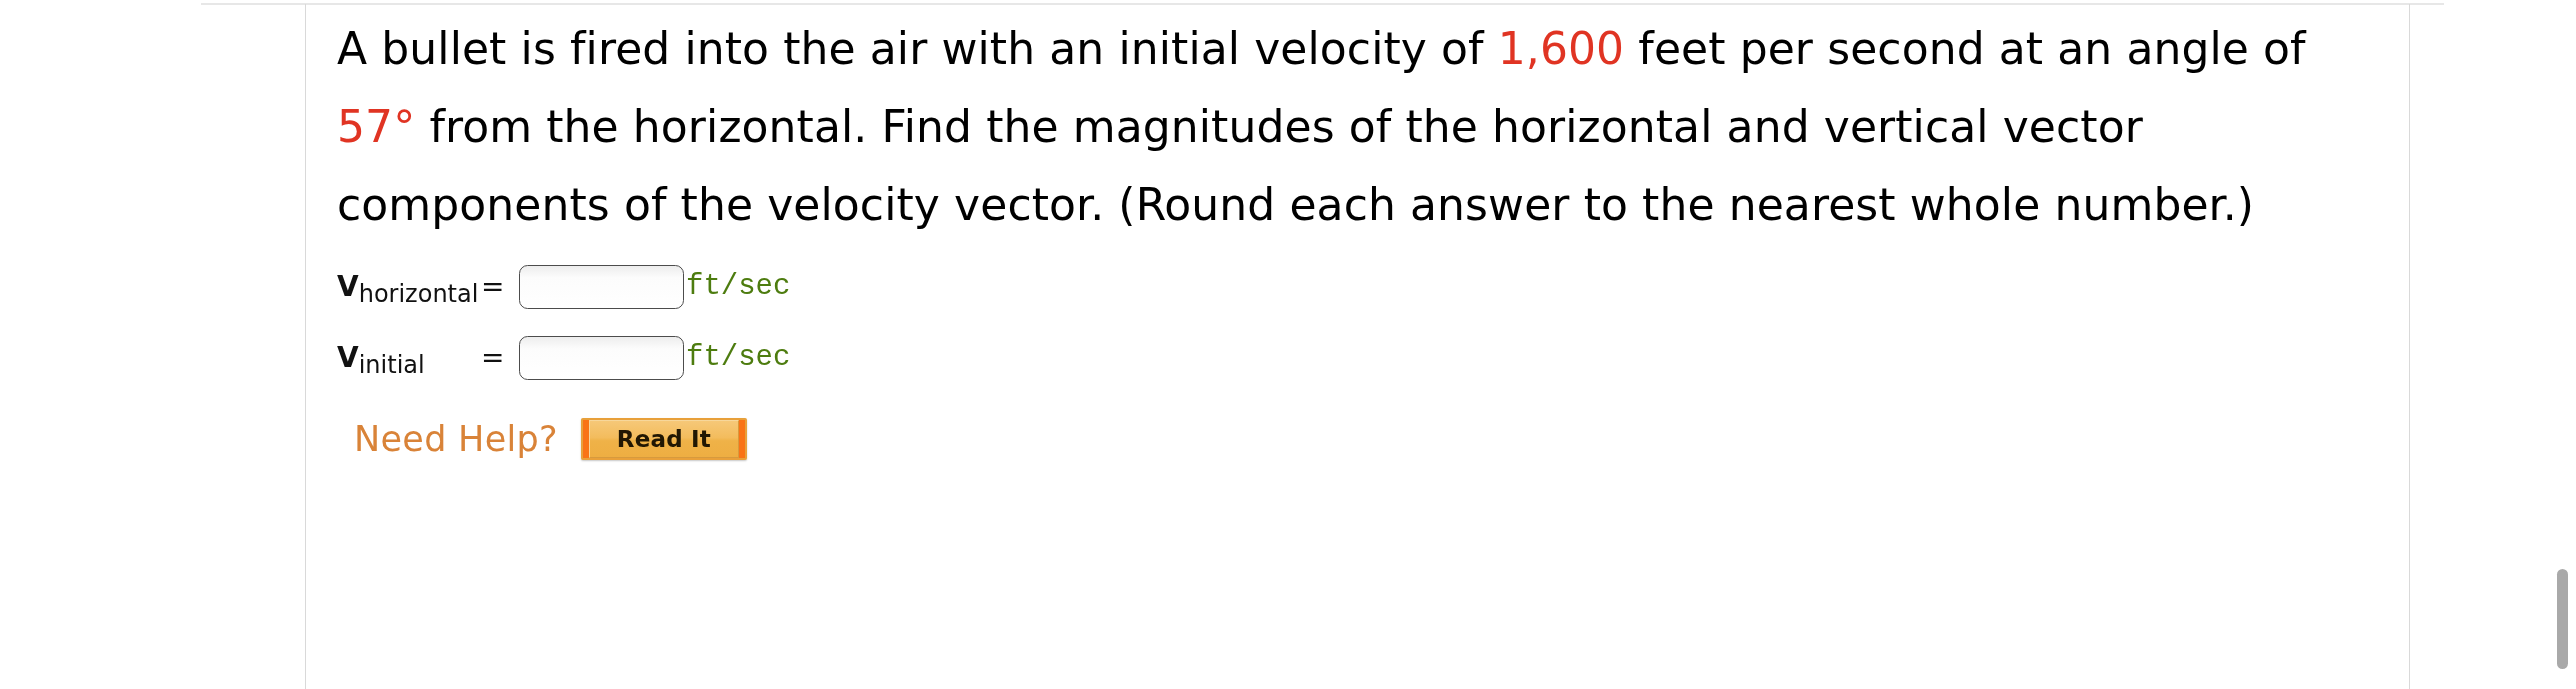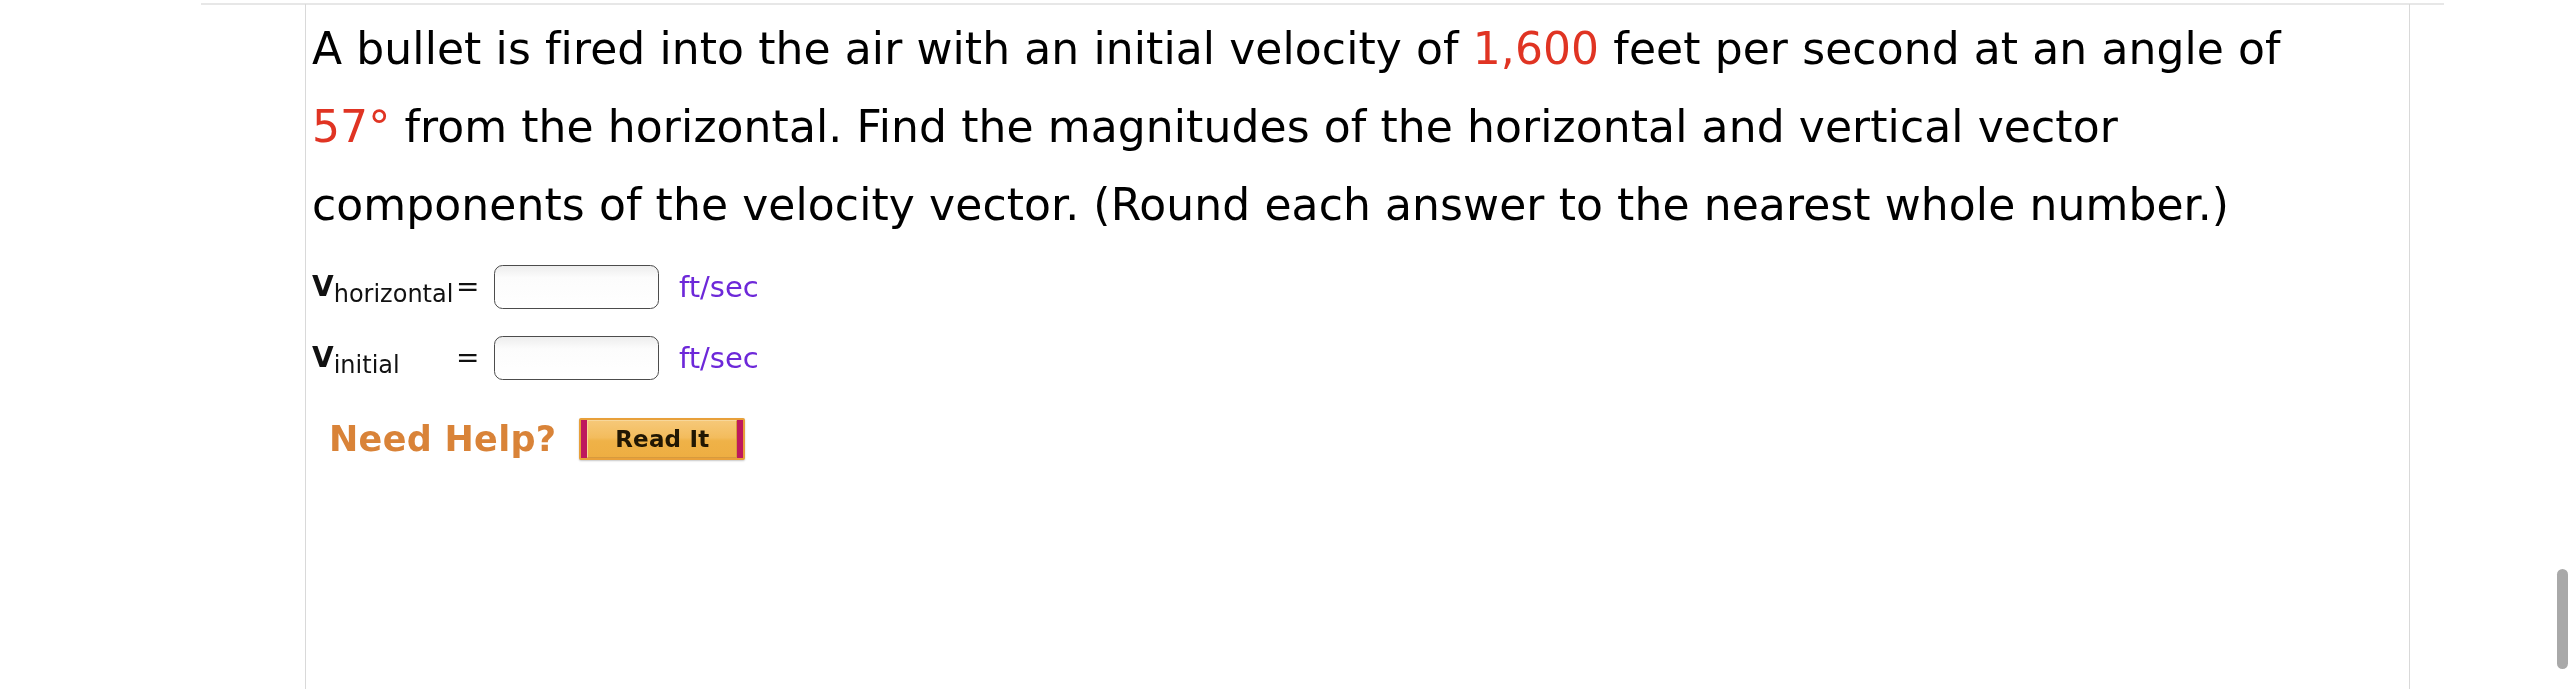--- a/index.html
+++ b/index.html
@@ -46,21 +46,21 @@
     left: 2409px;
     top: 3.8px;
     width: 1px;
     height: 685px;
     background: #d9d9d9;
   }
 
   
   .question-pane {
     position: absolute;
-    left: 312px;
+    left: 337px;
     top: 0px;
     width: 2070px;
   }
 
   .stem {
     font-size: 44px;
     line-height: 78px;
     color: #000000;
     letter-spacing: 0.1px;
     width: 2046px;
@@ -116,52 +116,53 @@
     border-radius: 8.6px;
     background: linear-gradient(to bottom, #ededed 0%, #fcfcfc 28%, #ffffff 100%);
     outline: none;
     font-size: 25px;
     font-family: "DejaVu Sans", "Liberation Sans", sans-serif;
     padding: 0 7.7px;
     color: #111;
   }
   .unit {
     font-size: 29px;
-    color: #6d28d9;
-    margin-left: 20px;
-    white-space: nowrap;
+    color: #4d7c0f;
+    margin-left: 2px;
+    white-space: nowrap;
+    font-family: Liberation Mono, monospace;
   }
 
   
   .help-row {
     display: flex;
     align-items: center;
     margin-top: 25px;
     margin-left: 17px;
   }
   .need-help-label {
     font-size: 35px;
-    font-weight: bold;
+    font-weight: normal;
     color: #d98338;
     letter-spacing: 0.3px;
     margin-right: 23px;
     white-space: nowrap;
   }
   .help-btn {
     position: relative;
     display: inline-flex;
     align-items: center;
     justify-content: center;
     height: 42px;
     margin-right: 10px;
     padding: 0 5.8px;
     box-sizing: border-box;
     border: 2.9px solid #e8a03a;
     border-radius: 1.9px;
-    background: #be185d;
+    background: #f97316;
     box-shadow: 0 1px 1.9px rgba(0,0,0,0.22);
     cursor: pointer;
   }
   .help-btn .inner {
     display: flex;
     align-items: center;
     justify-content: center;
     width: 100%;
     height: 100%;
     box-sizing: border-box;

